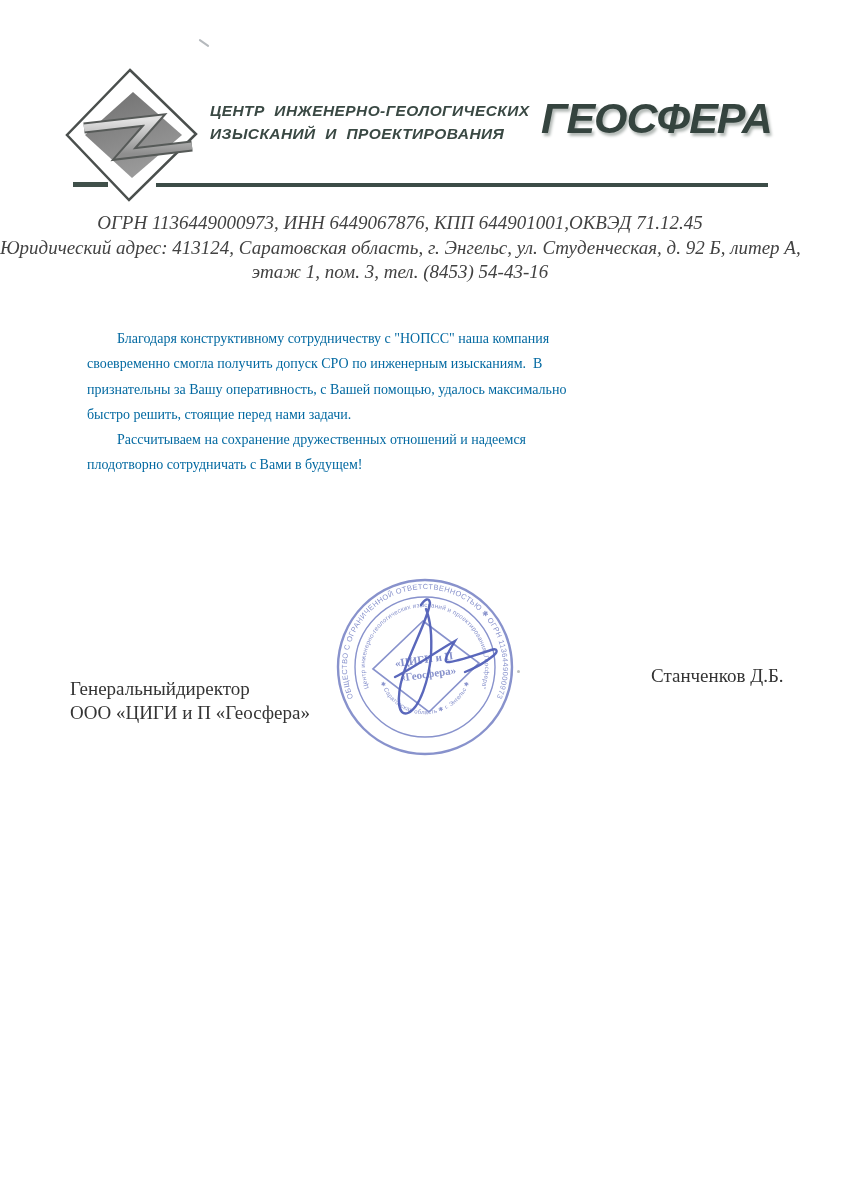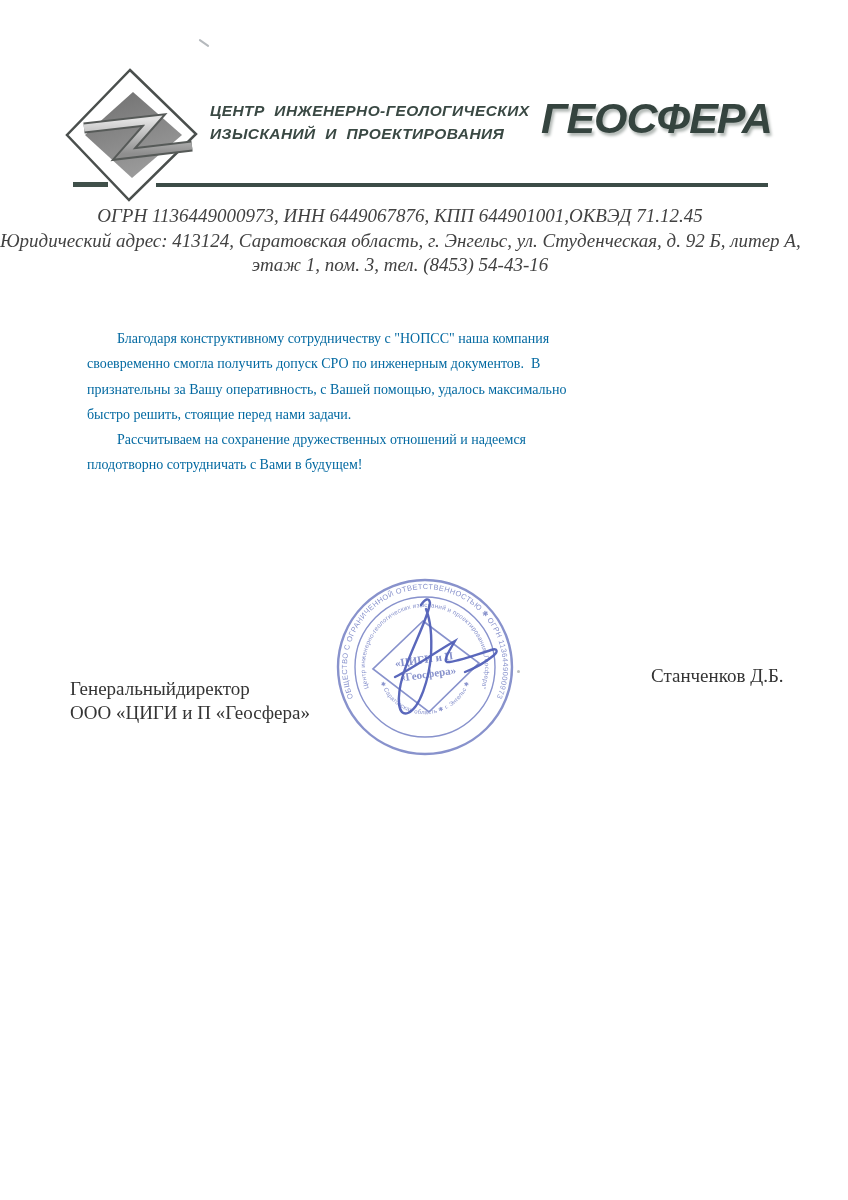--- a/index.html
+++ b/index.html
@@ -19,21 +19,21 @@
   .brand{
     position:absolute;left:499px;top:94px;
     font-family:"Liberation Sans", sans-serif;font-weight:bold;font-style:italic;
     font-size:43px;letter-spacing:-1px;color:#35443f;
     text-shadow:2px 3px 3px #b2b8b5;white-space:nowrap;margin-left:42px;
   }
   .rule-short{position:absolute;left:73px;top:182px;width:35px;height:5px;background:#40504a;}
   .rule-long{position:absolute;left:156px;top:183px;width:612px;height:4px;background:#3c4c47;}
   
   .requisites{
-    position:absolute;left:0;top:204px;width:800px;text-align:center;
+    position:absolute;left:0;top:211px;width:800px;text-align:center;
     font-style:italic;font-size:19px;line-height:24.5px;color:#424242;white-space:nowrap;
   }
   
   .body-text{
     position:absolute;left:87px;top:326px;width:700px;
     font-size:14px;line-height:25.3px;color:#0369a1;
   }
   .bline{white-space:pre;}
   .bline.indent{padding-left:30px;}
   
@@ -82,21 +82,21 @@
   <div class="rule-long"></div>
 
   <div class="requisites">
     <div>ОГРН 1136449000973, ИНН 6449067876, КПП 644901001,ОКВЭД 71.12.45</div>
     <div>Юридический адрес: 413124, Саратовская область, г. Энгельс, ул. Студенческая, д. 92 Б, литер А,</div>
     <div>этаж 1, пом. 3, тел. (8453) 54-43-16</div>
   </div>
 
   <div class="body-text">
     <div class="bline indent">Благодаря конструктивному сотрудничеству с "НОПСС" наша компания</div>
-    <div class="bline">своевременно смогла получить допуск СРО по инженерным документов.  В</div>
+    <div class="bline">своевременно смогла получить допуск СРО по инженерным изысканиям.  В</div>
     <div class="bline">признательны за Вашу оперативность, с Вашей помощью, удалось максимально</div>
     <div class="bline">быстро решить, стоящие перед нами задачи.</div>
     <div class="bline indent">Рассчитываем на сохранение дружественных отношений и надеемся</div>
     <div class="bline">плодотворно сотрудничать с Вами в будущем!</div>
   </div>
 
   <div class="sig-block">
     <div>Генеральныйдиректор</div>
     <div>ООО «ЦИГИ и П «Геосфера»</div>
   </div>

